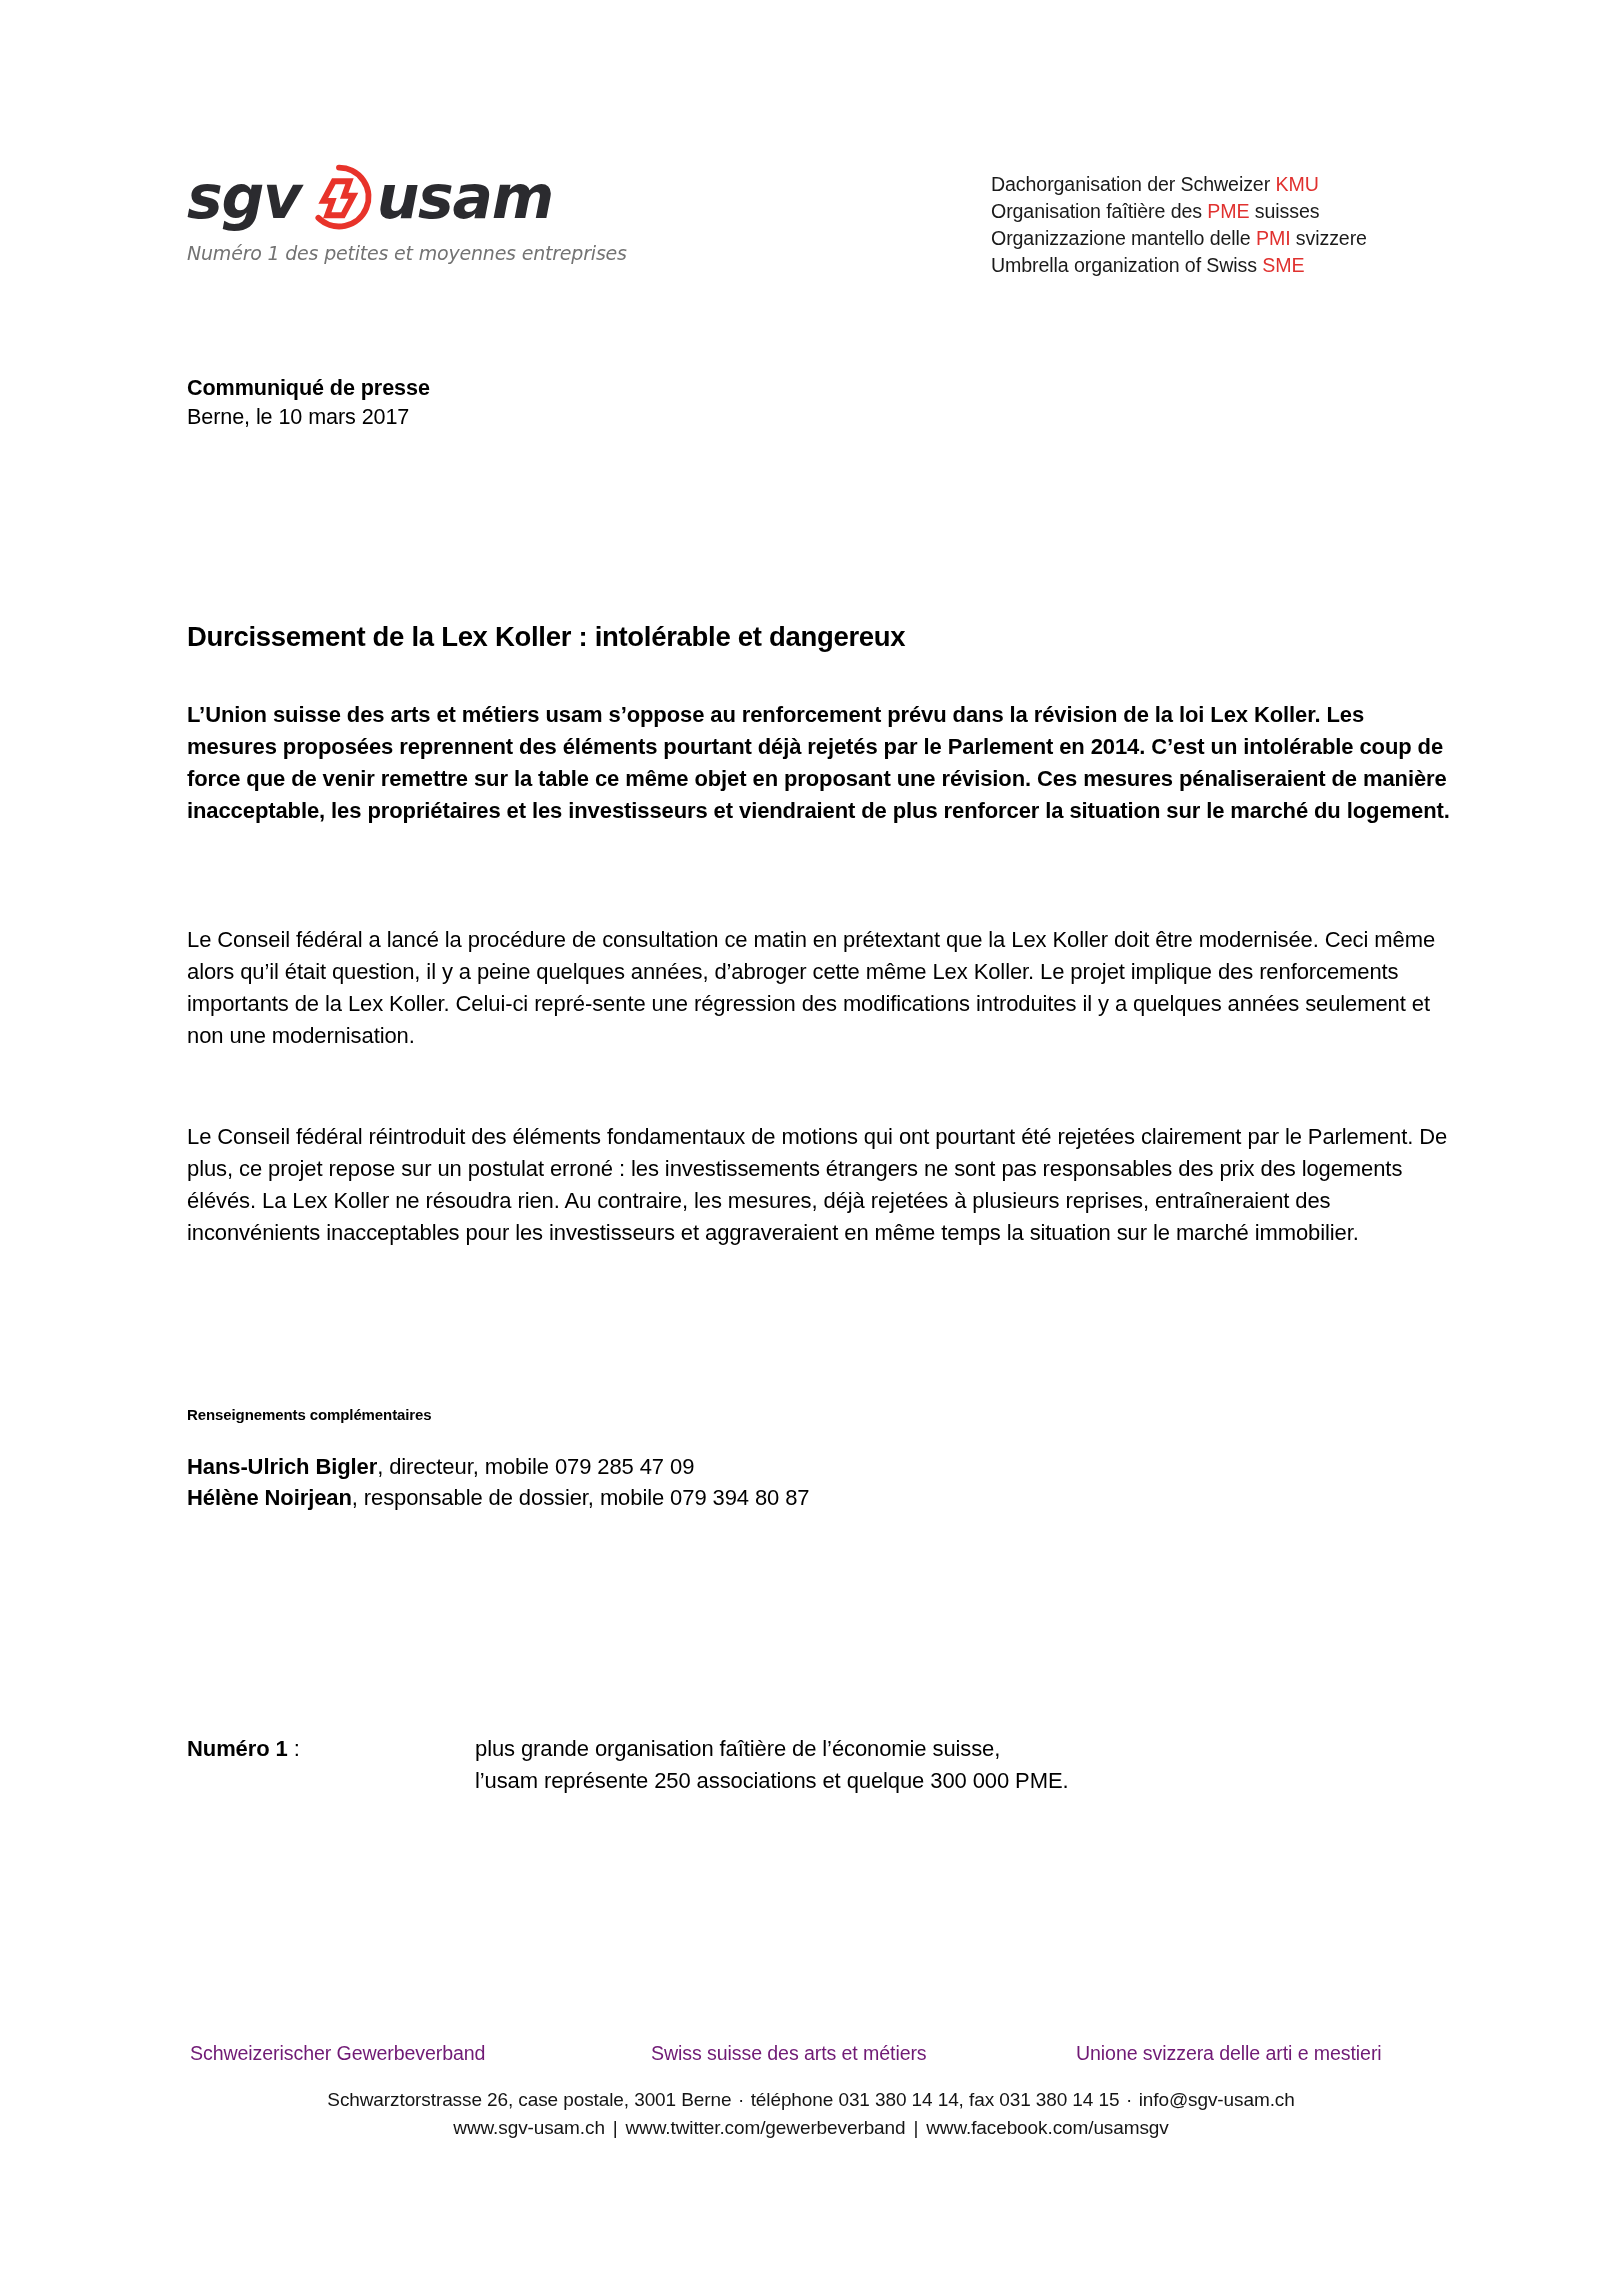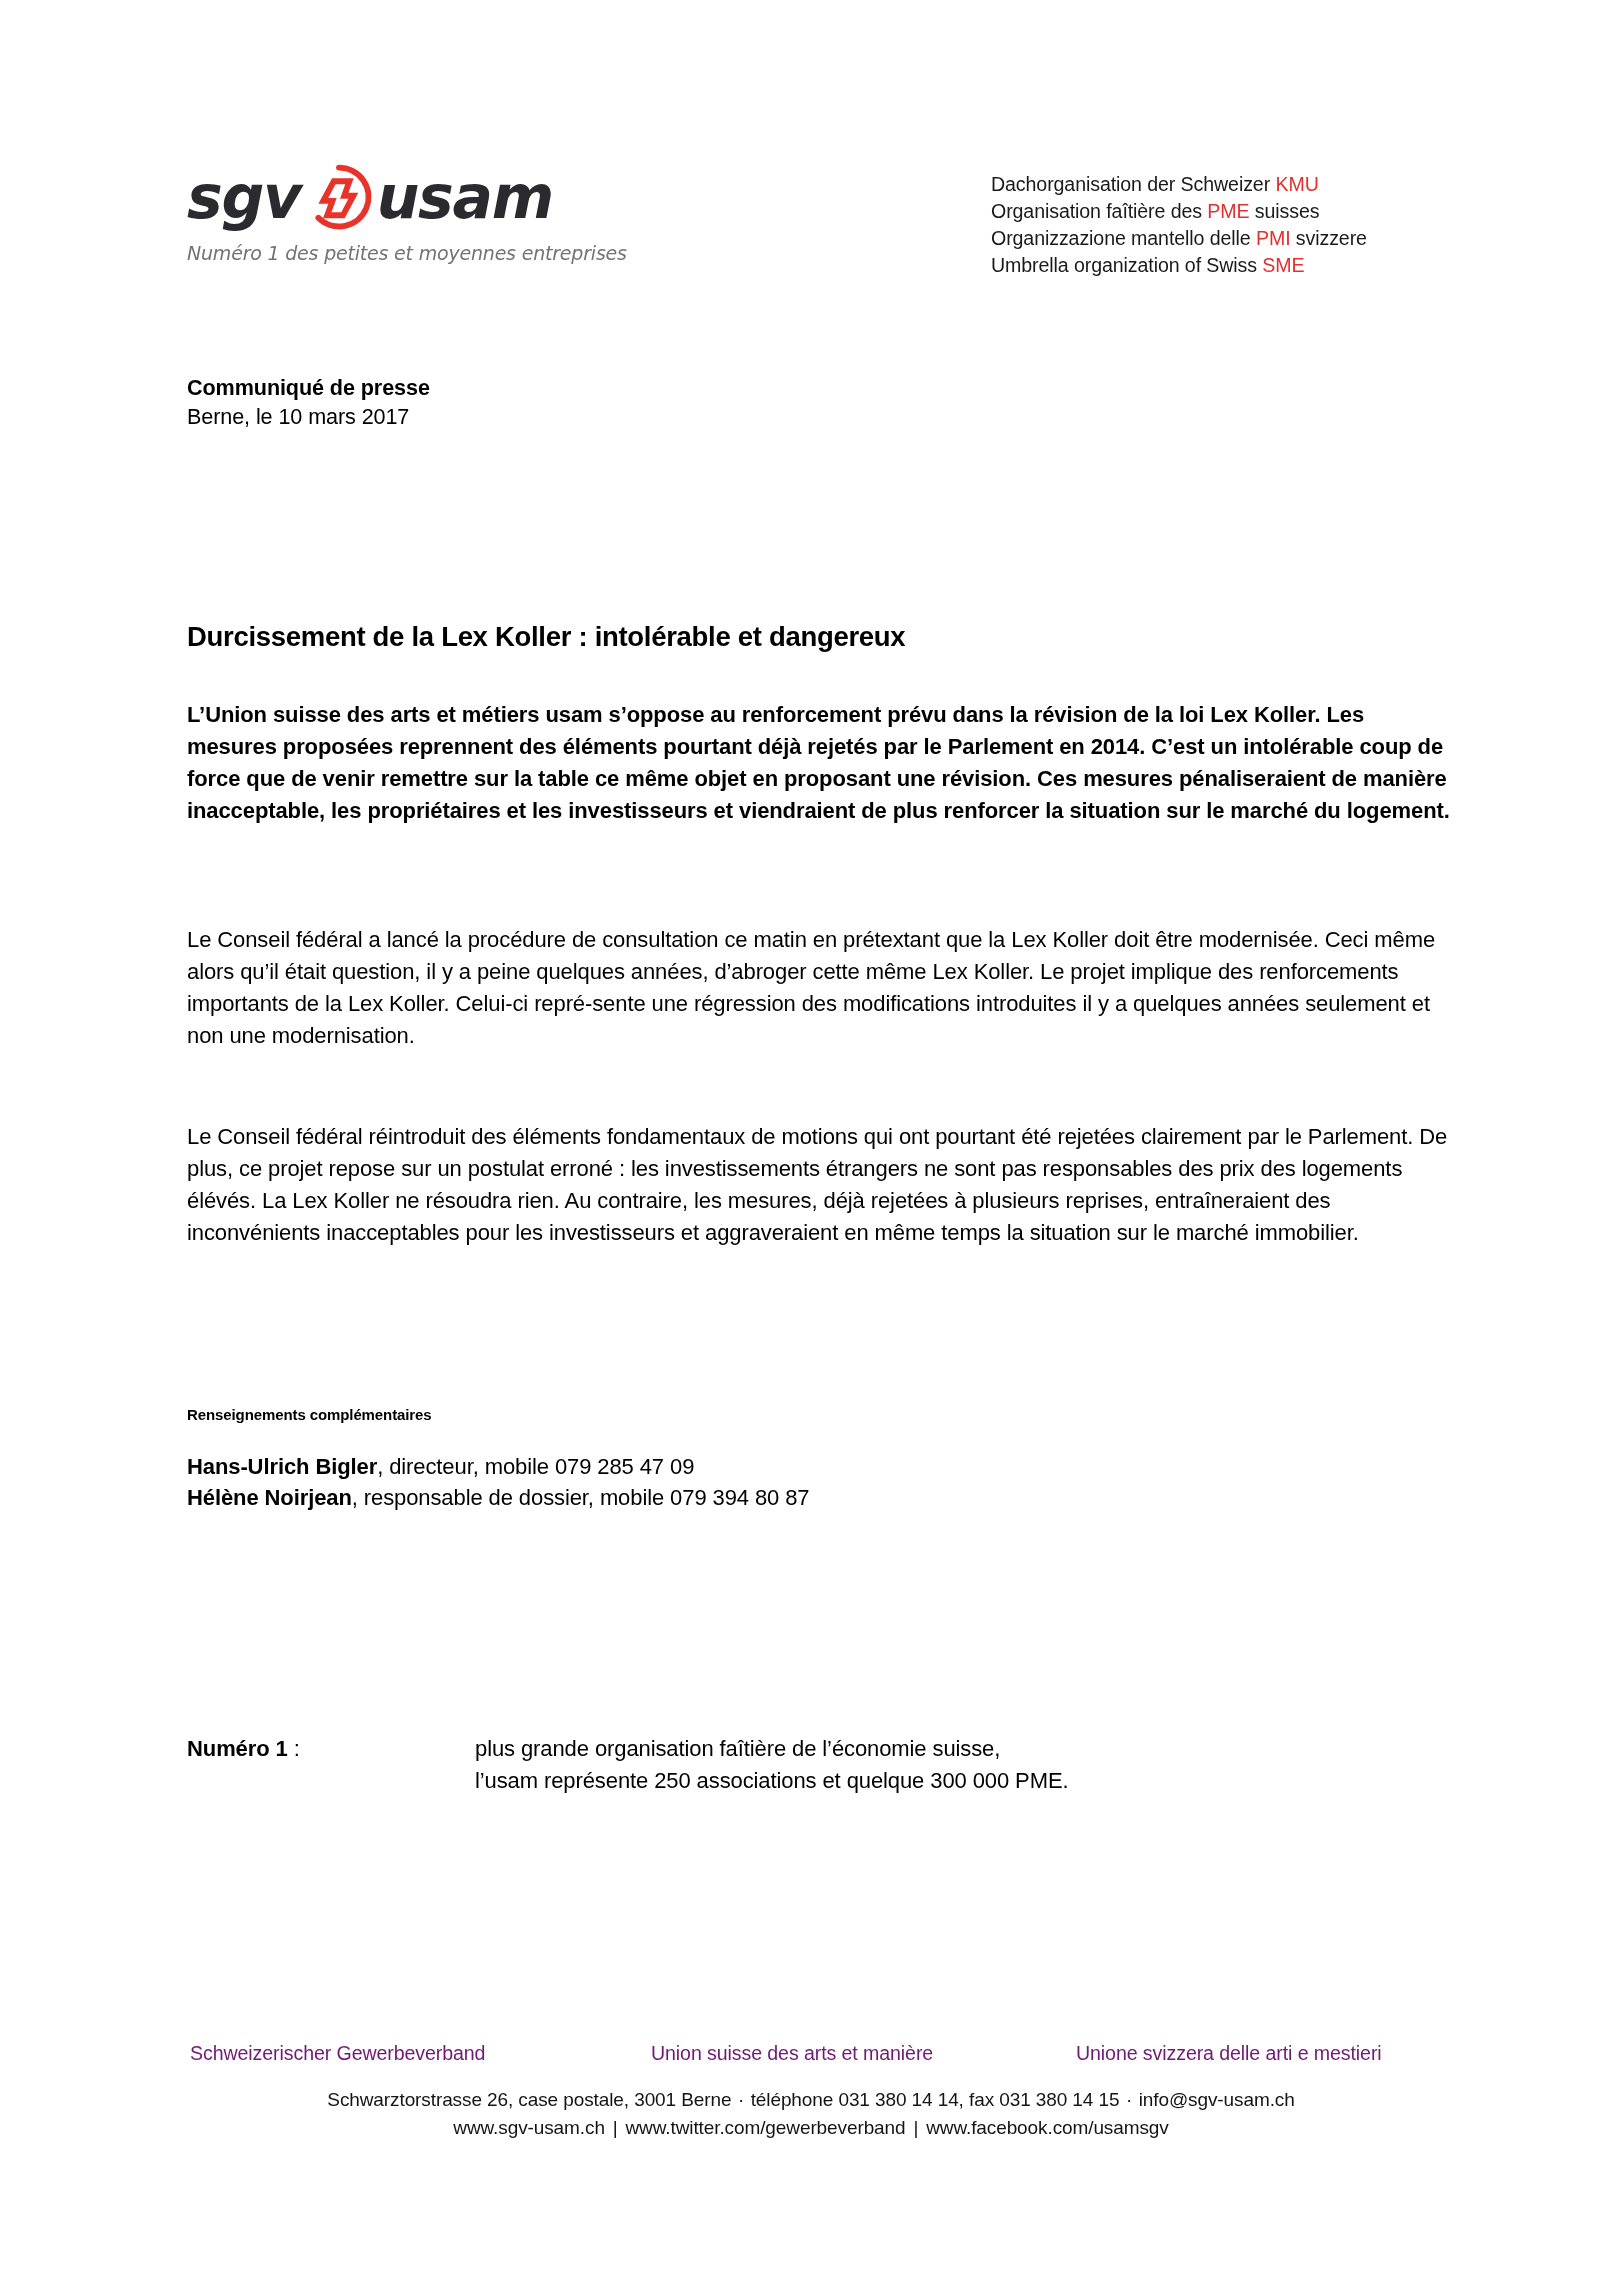--- a/index.html
+++ b/index.html
@@ -262,21 +262,21 @@
       <div class="numero-text">
         <div>plus grande organisation faîtière de l’économie suisse,</div>
         <div>l’usam représente 250 associations et quelque 300 000 PME.</div>
       </div>
     </div>
   </div>
 
   <div class="footer">
     <div class="footer-orgs">
       <span class="footer-org-de">Schweizerischer Gewerbeverband</span>
-      <span class="footer-org-fr">Union suisse des arts et manière</span>
+      <span class="footer-org-fr">Swiss suisse des arts et métiers</span>
       <span class="footer-org-it">Unione svizzera delle arti e mestieri</span>
     </div>
     <div class="footer-address">
       <div><span>Schwarztorstrasse 26, case postale, 3001 Berne</span><span class="footer-sep">·</span><span>téléphone 031 380 14 14, fax 031 380 14 15</span><span class="footer-sep">·</span><span>info@sgv-usam.ch</span></div>
       <div><span>www.sgv-usam.ch</span><span class="footer-pipe">|</span><span>www.twitter.com/gewerbeverband</span><span class="footer-pipe">|</span><span>www.facebook.com/usamsgv</span></div>
     </div>
   </div>
 
 </div>
 

